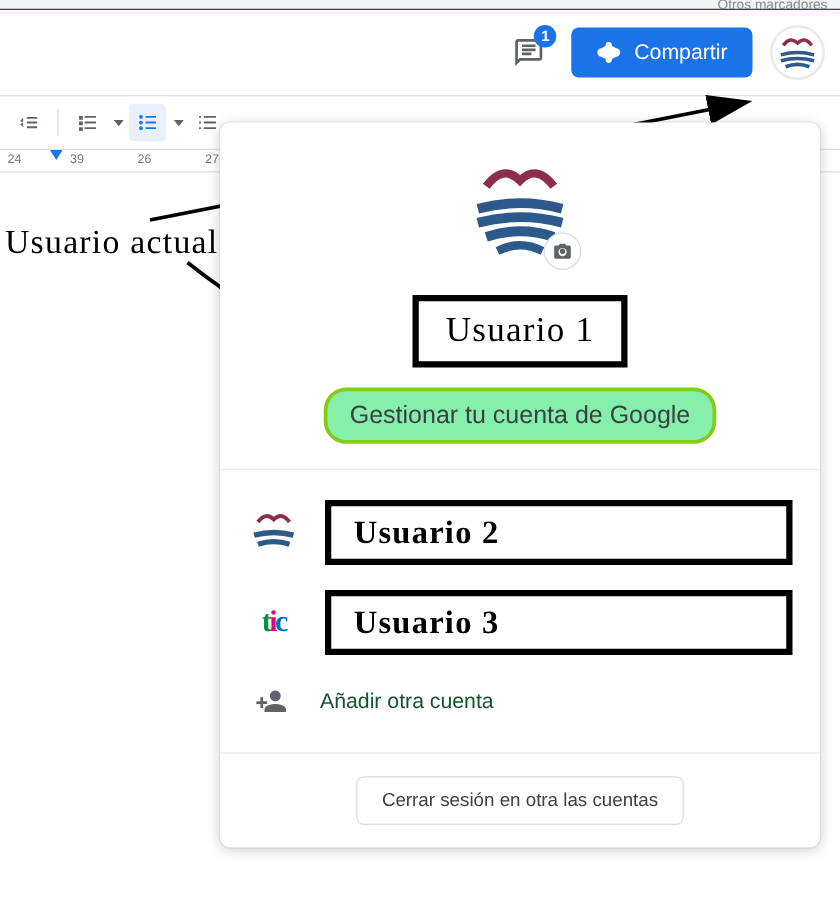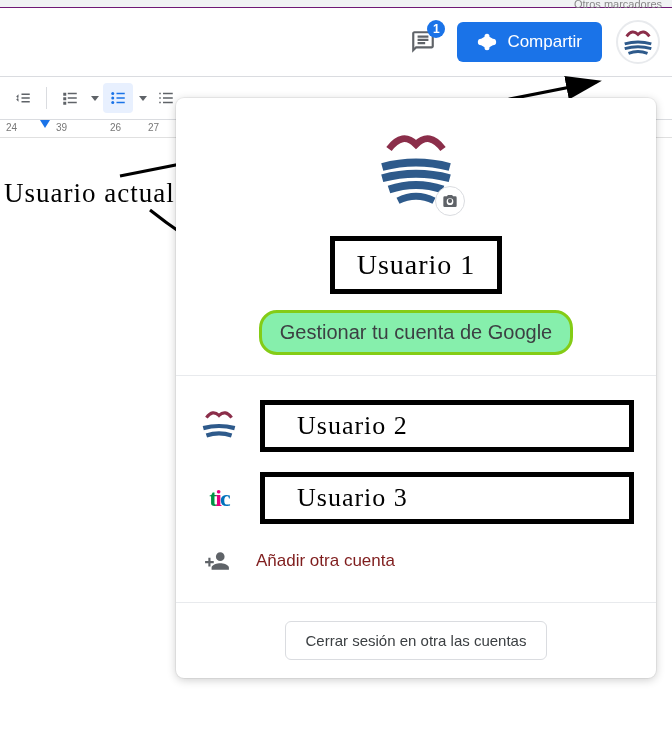--- a/index.html
+++ b/index.html
@@ -240,41 +240,42 @@
       height: 42px;
       border-radius: 50%;
       flex-shrink: 0;
       display: flex;
       align-items: center;
       justify-content: center;
       overflow: hidden;
     }
     .account-box {
       border: 5px solid #000;
-      padding: 6px 32px;
+      padding: 6px 18px;
       flex: 1;
+      font-weight: bold;
     }
     .account-box-text {
       font-family: Georgia, 'Times New Roman', serif;
       font-size: 26px;
       letter-spacing: 1px;
     }
 
     .add-row {
       display: flex;
       align-items: center;
       padding: 14px 28px;
       gap: 26px;
       cursor: pointer;
     }
     .add-icon { width: 26px; height: 26px; }
     .add-icon svg { fill: #5f6368; }
     .add-label {
       font-size: 17px;
-      color: #7f1d1d;
+      color: #14532d;
     }
 
     .signout {
       padding: 18px 0;
       display: flex;
       justify-content: center;
     }
     .signout-btn {
       border: 1px solid #dadce0;
       background: #fff;
@@ -357,21 +358,21 @@
         <path d="M3 5h2v2H3zm0 6h2v2H3zm0 6h2v2H3zM8 5h13v2H8zm0 6h13v2H8zm0 6h13v2H8z"></path>
       </svg>
   </div>
 </div>
 
 <div class="ruler">
   <span class="ruler-tick" style="left:6px">24</span>
   <span class="ruler-marker" style="left:40px"></span>
   <span class="ruler-tick" style="left:56px">39</span>
   <span class="ruler-tick" style="left:110px">26</span>
-  <span class="ruler-tick" style="left:148px">27</span>
+  <span class="ruler-tick" style="left:164px">27</span>
 </div>
 
 <div class="annotation-label">Usuario  actual</div>
 
 <svg class="arrow" style="left:0;top:0;width:672px;height:200px">
   <defs>
     <marker id="ah1" markerWidth="12" markerHeight="12" refX="10" refY="4" orient="auto">
       <path d="M0,0 L12,4 L0,8 z" fill="#000"></path>
     </marker>
   </defs>

